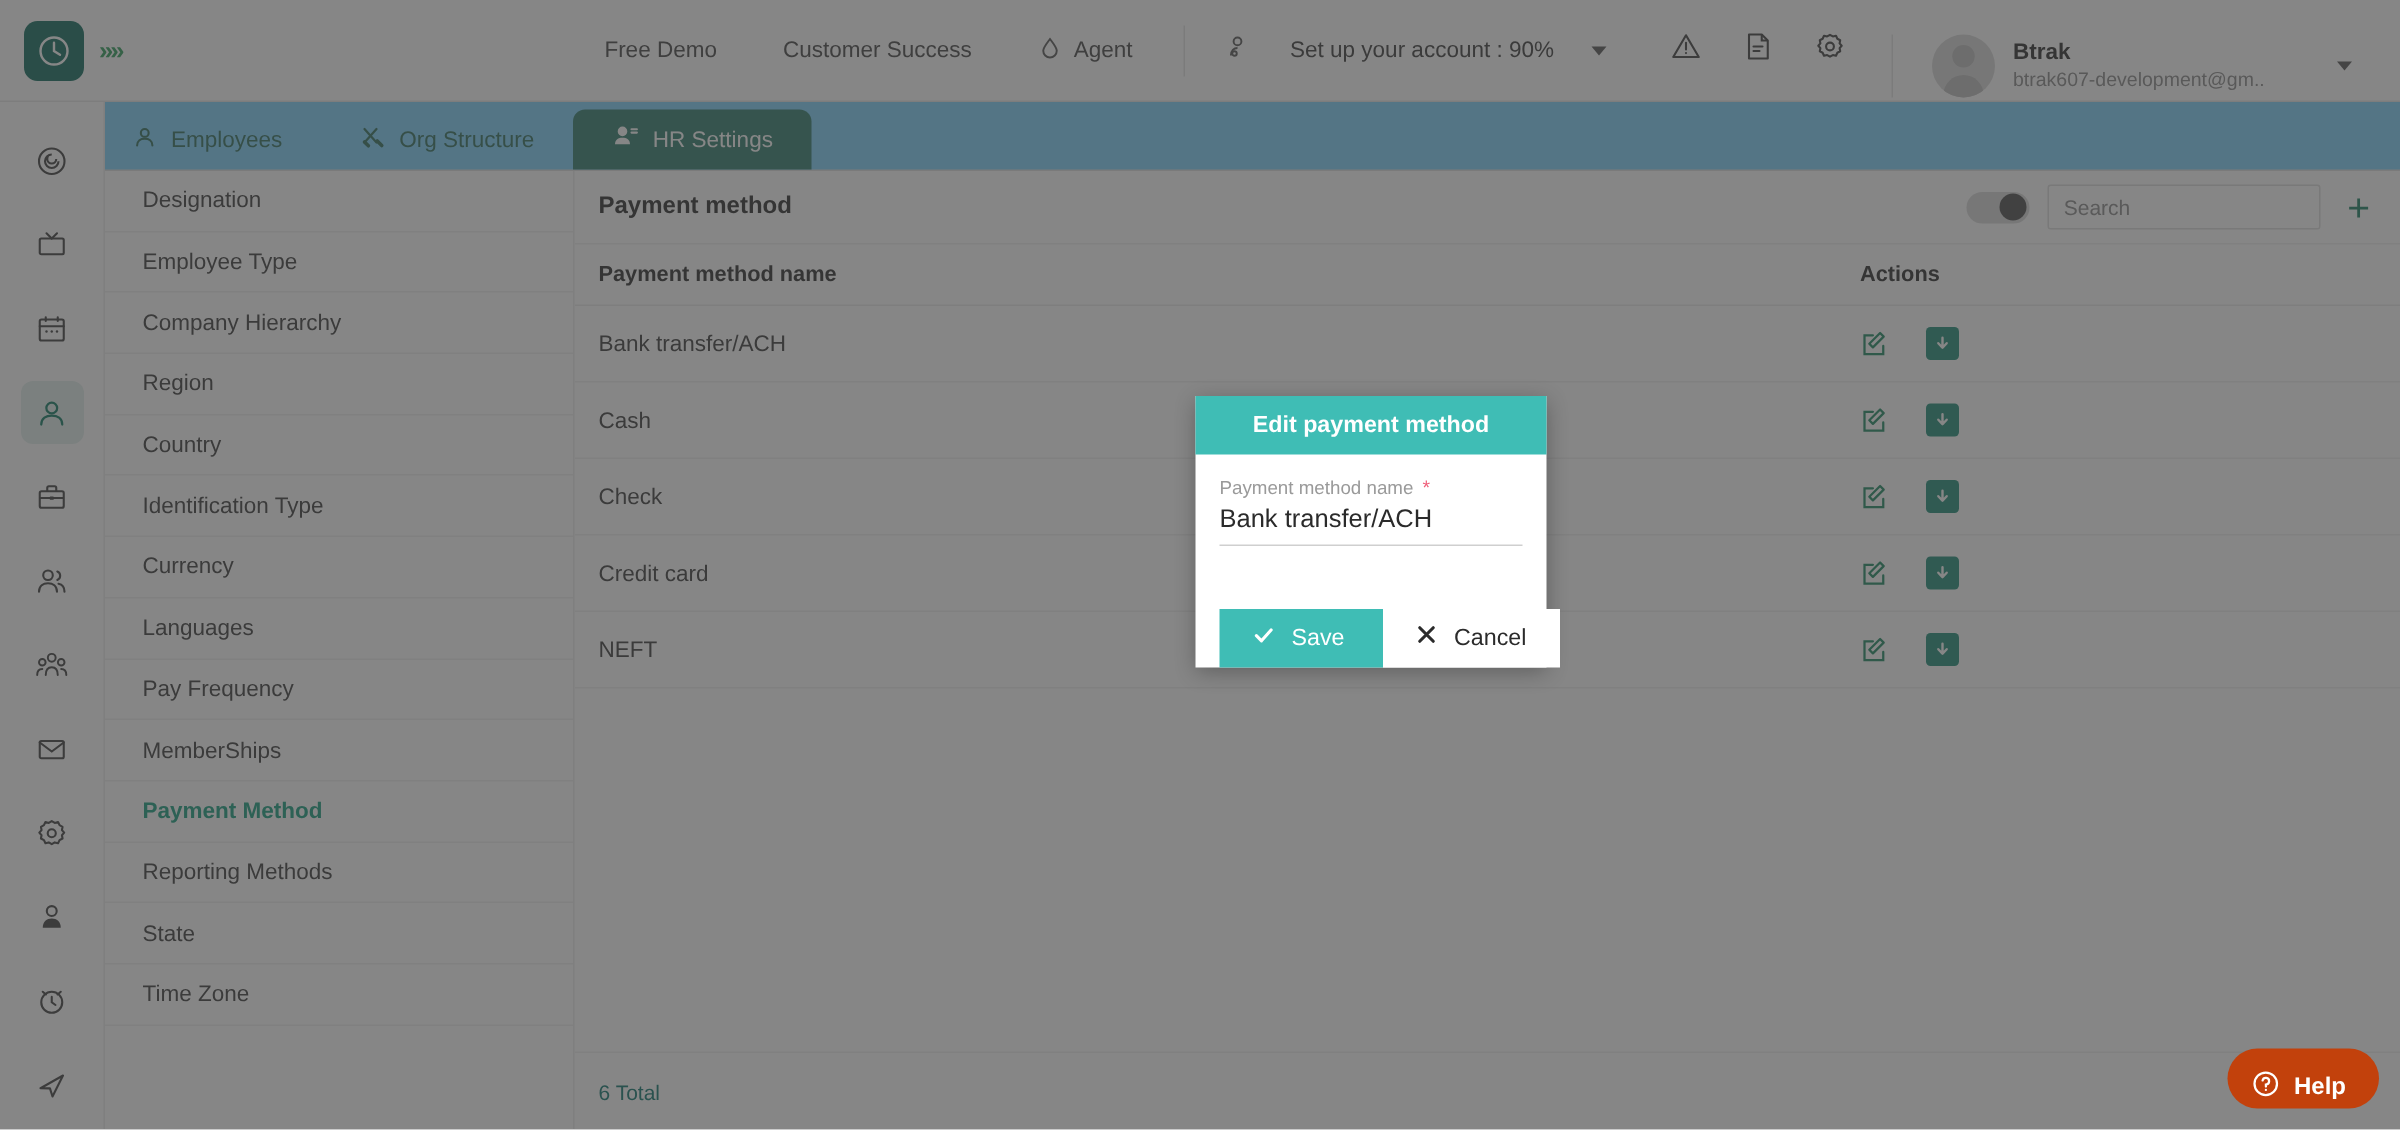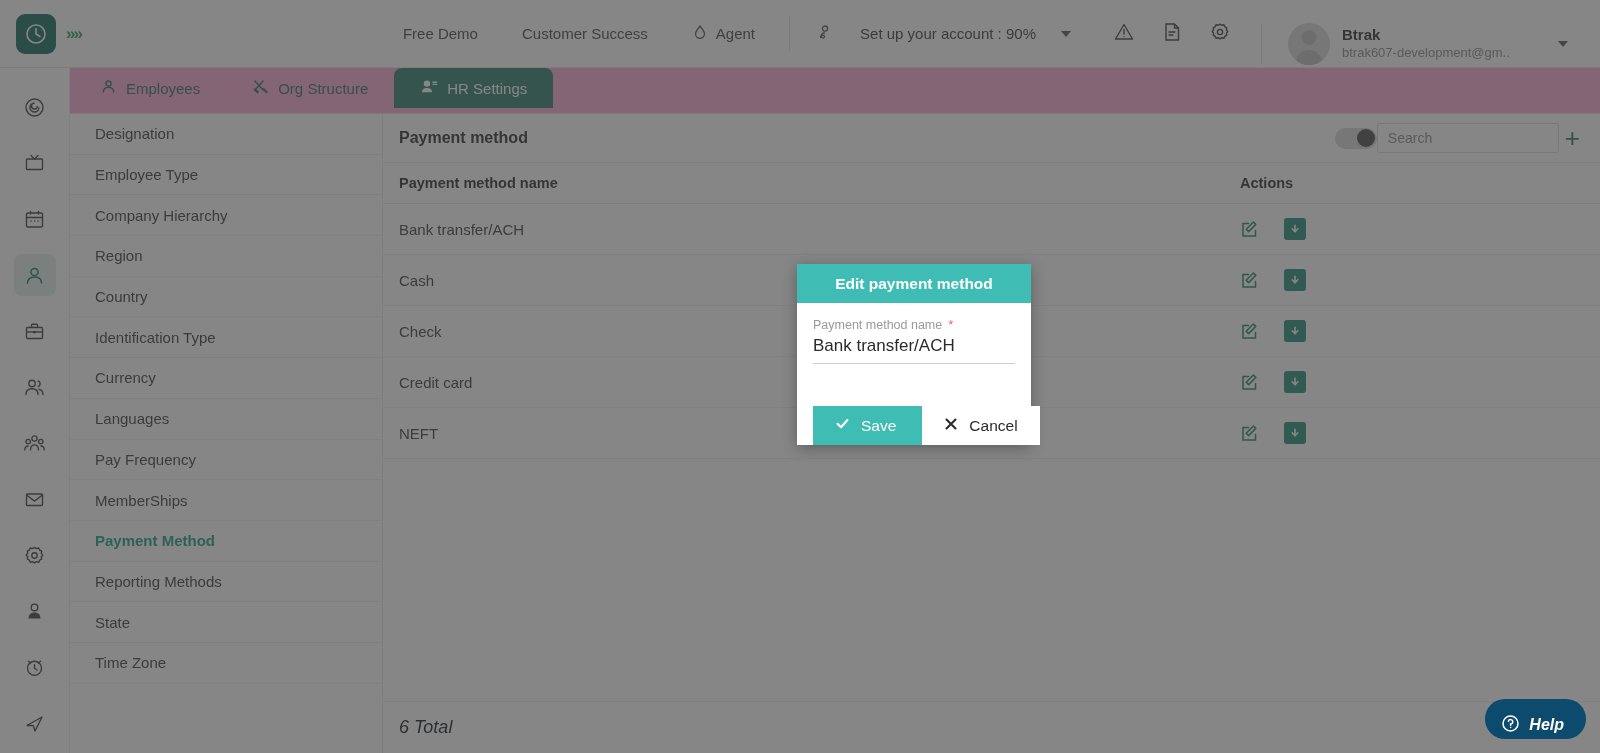--- a/index.html
+++ b/index.html
@@ -86,23 +86,23 @@
   }
   .rail-item {
     width: 42px; height: 42px; border-radius: 8px;
     display: flex; align-items: center; justify-content: center;
     color: #3d3d3d;
   }
   .rail-item.active { background: #e2efec; color: #0e7a63; }
 
   
   .tabstrip {
-    position: absolute; top: 68px; left: 64px; right: 0; height: 46px;
-    background: #f9a8d4; border-bottom: 1px solid #e0e0e0;
-    display: flex; padding-left: 10px; z-index: 14;
+    position: absolute; top: 68px; left: 52px; right: 0; height: 46px;
+    background: #7dd3fc; border-bottom: 1px solid #e0e0e0;
+    display: flex; align-items: flex-end; padding-left: 10px; z-index: 14;
   }
   .tab {
     display: flex; align-items: center; gap: 9px;
     height: 40px; padding: 0 26px;
     font-size: 15px; color: #2f6f5e;
     border-radius: 8px 8px 0 0;
   }
   .tab.active { background: #2e7d6d; color: #ffffff; }
 
   
@@ -121,21 +121,21 @@
   
   .content {
     position: absolute; top: 114px; left: 383px; right: 0; bottom: 0;
     background: #ffffff; display: flex; flex-direction: column; z-index: 9;
   }
   .content-head {
     display: flex; align-items: center; height: 48px;
     padding: 0 14px 0 16px; flex: none;
   }
   .content-title { font-size: 16px; font-weight: 700; color: #2b2b2b; }
-  .head-right { margin-left: auto; display: flex; align-items: center; }
+  .head-right { margin-left: auto; display: flex; align-items: center; gap: 12px; }
   .toggle {
     width: 42px; height: 21px; border-radius: 11px;
     background: #d8d8d8; position: relative; flex: none;
   }
   .toggle::after {
     content: ""; position: absolute; top: 1.5px; right: 1.5px;
     width: 18px; height: 18px; border-radius: 50%; background: #4a4a4a;
   }
   .search-box {
     width: 182px; height: 30px; border: 1px solid #dcdcdc; border-radius: 2px;
@@ -168,31 +168,30 @@
   .icon-edit { color: #1d8a63; display: flex; }
   .icon-down {
     width: 22px; height: 22px; background: #1f8d77; border-radius: 3px;
     display: flex; align-items: center; justify-content: center;
     color: #ffffff;
   }
   .tbl-foot {
     height: 52px; border-top: 1px solid #eeeeee;
     display: flex; align-items: center; padding-left: 16px; flex: none;
   }
-  .total-txt { font-size: 18px; color: #0f172a; font-style: italic; }
+  .total-txt { font-size: 14px; color: #0f766e; }
 
   
   .help-pill {
     position: absolute; right: 14px; bottom: 14px;
     height: 40px; padding: 12px 22px 0 16px;
-    background: #0c4a6e; border-radius: 20px;
+    background: #c2410c; border-radius: 20px;
     display: flex; align-items: center; gap: 9px;
     color: #ffffff; font-size: 16px; font-weight: 600;
     z-index: 520;
-    font-style: italic;
   }
 
   
   .modal {
     position: absolute; left: 797px; top: 264px;
     width: 234px; background: #ffffff;
     box-shadow: 0 3px 14px rgba(0,0,0,0.3);
     z-index: 600;
   }
   .modal-head {

